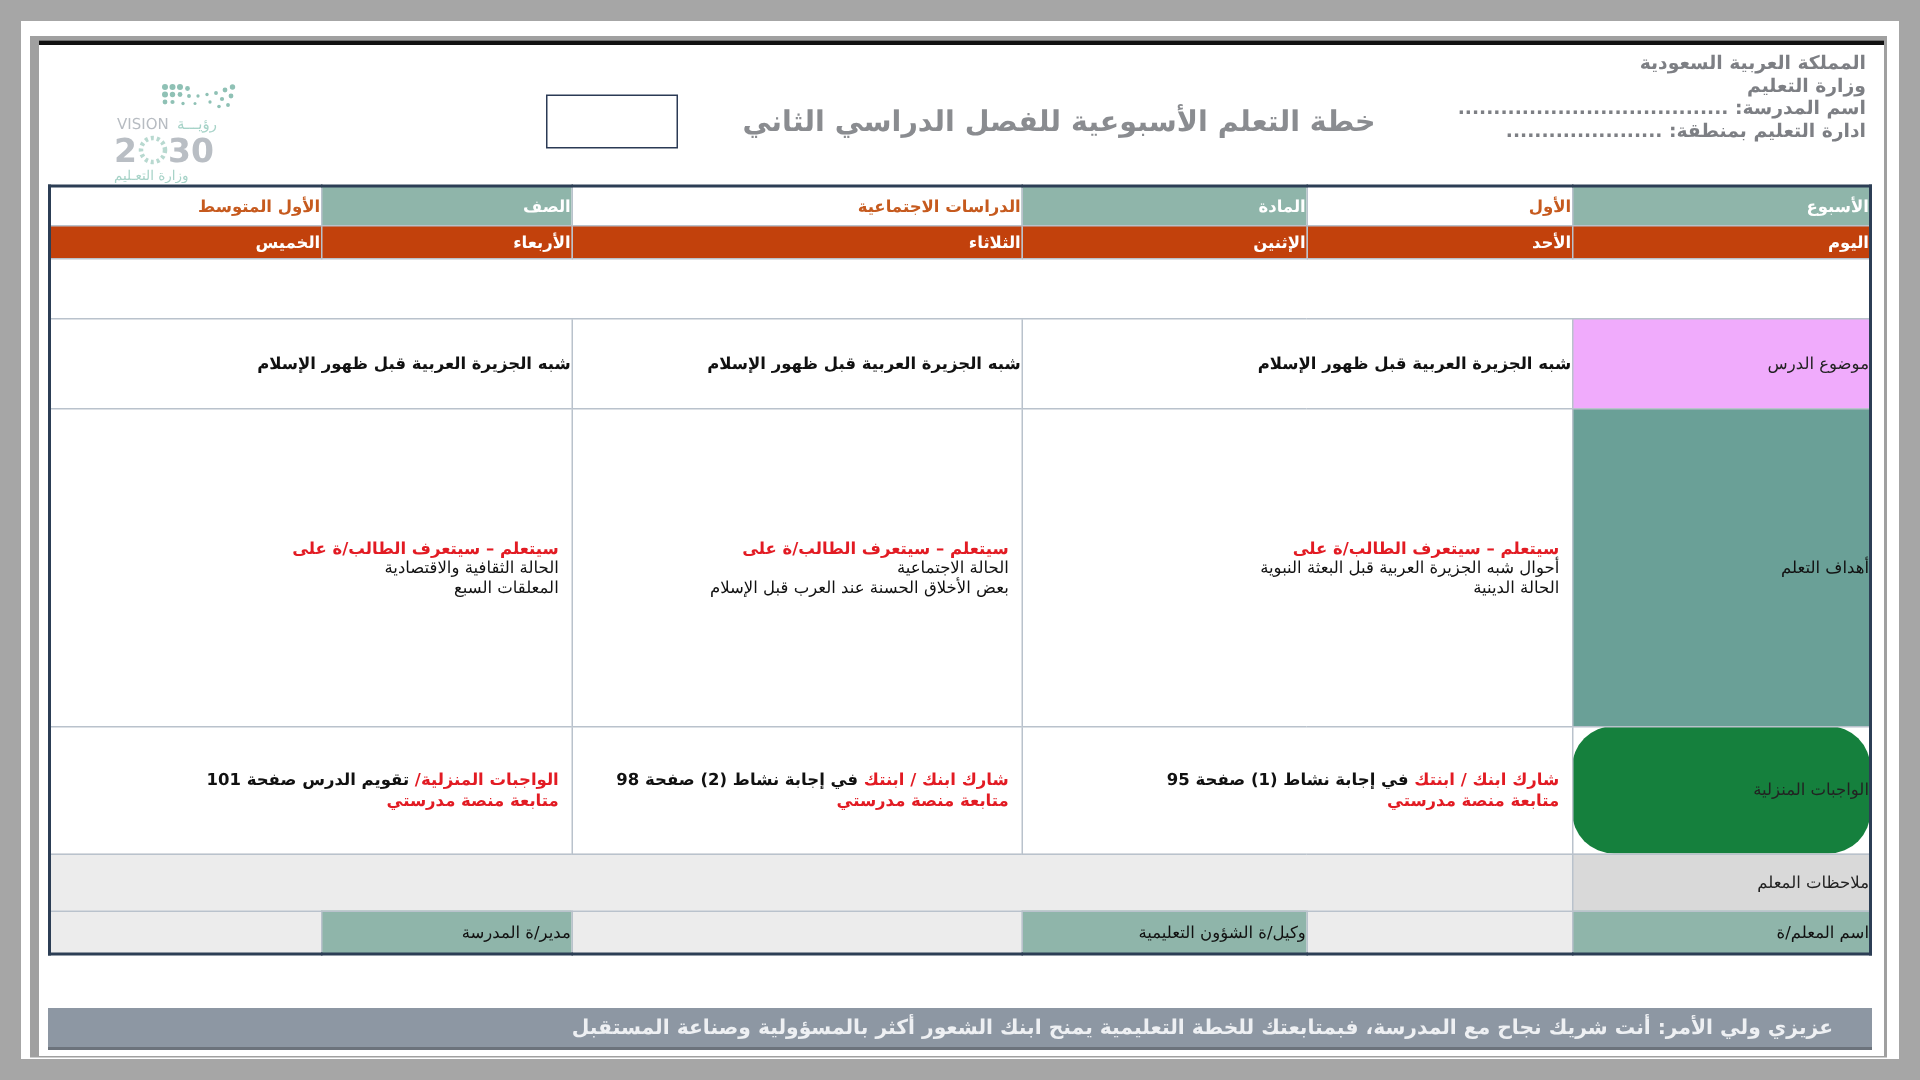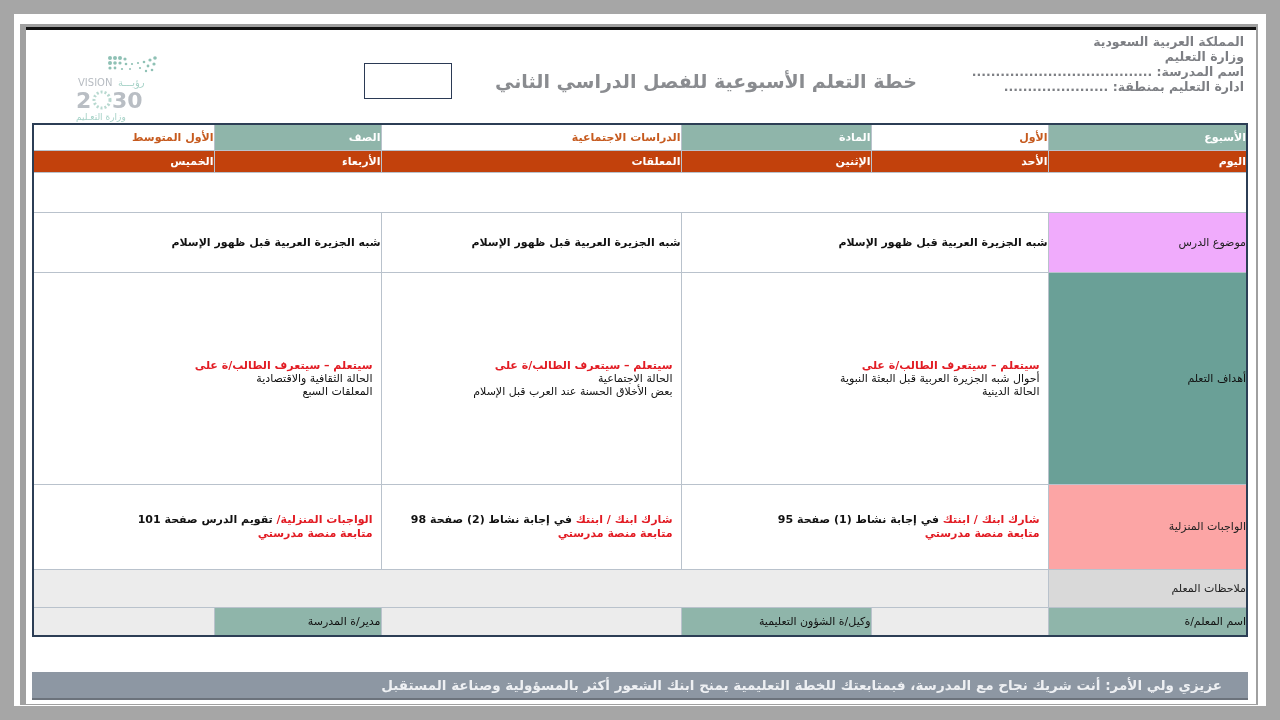--- a/index.html
+++ b/index.html
@@ -12,21 +12,21 @@
   .title{left:440px;top:40px;width:480px;text-align:center;direction:rtl;color:#8a8c90;font-weight:bold;font-size:19px;}
   .titlebox{left:338px;top:33px;width:86px;height:34px;border:1.5px solid #2b3a55;background:#fff;}
   .logo{left:26px;top:20px;width:150px;height:70px;}
   table.plan{position:absolute;left:6px;top:93px;width:1216px;border-collapse:collapse;direction:rtl;table-layout:fixed;}
   table.plan td{border:1px solid #b9c2cc;padding:0;text-align:right;vertical-align:middle;font-size:11px;}
   .teal{background:#8fb5aa;color:#fff;}
   .teal-dark{background:#6aa097;}
   .navy{background:#c2410c;color:#fff;font-weight:bold;}
   .orange{color:#c65a1e;font-weight:bold;}
   .khaki{background:#f0abfc;color:#222;}
-  .peach{background:#fca5a5;color:#222;}
+  .peach{background:#15803d;color:#222;border-radius:28px;}
   .lgray{background:#ececec;}
   .gray-lbl{background:#d9d9d9;color:#222;}
   .red{color:#e21b23;font-weight:bold;}
   .bold{font-weight:bold;}
   .topic{font-size:12.5px;font-weight:bold;color:#111;}
   .obj{text-align:right !important;padding-right:8px !important;font-size:10.5px;line-height:13px;color:#111;}
   .hw{text-align:right;padding-right:8px !important;font-size:11px;line-height:14px;color:#111;}
   .outer-border{border:2px solid #2c3e55;}
   .footer{left:6px;top:642px;width:1216px;height:26px;background:#8d97a3;border-bottom:2px solid #6c737c;direction:rtl;color:#eef0f3;font-weight:bold;font-size:13.5px;line-height:26px;padding-right:0;text-align:right;}
   .footer span{display:block;padding-right:26px;}
@@ -98,21 +98,21 @@
         <td class="orange">الأول</td>
         <td class="teal bold">المادة</td>
         <td class="orange">الدراسات الاجتماعية</td>
         <td class="teal bold">الصف</td>
         <td class="orange">الأول المتوسط</td>
       </tr>
       <tr style="height:22px">
         <td class="navy">اليوم</td>
         <td class="navy">الأحد</td>
         <td class="navy">الإثنين</td>
-        <td class="navy">المعلقات</td>
+        <td class="navy">الثلاثاء</td>
         <td class="navy">الأربعاء</td>
         <td class="navy">الخميس</td>
       </tr>
       <tr style="height:40px">
         <td colspan="6"></td>
       </tr>
       <tr style="height:60px">
         <td class="khaki">موضوع الدرس</td>
         <td colspan="2" class="topic">شبه الجزيرة العربية قبل ظهور الإسلام</td>
         <td class="topic">شبه الجزيرة العربية قبل ظهور الإسلام</td>

